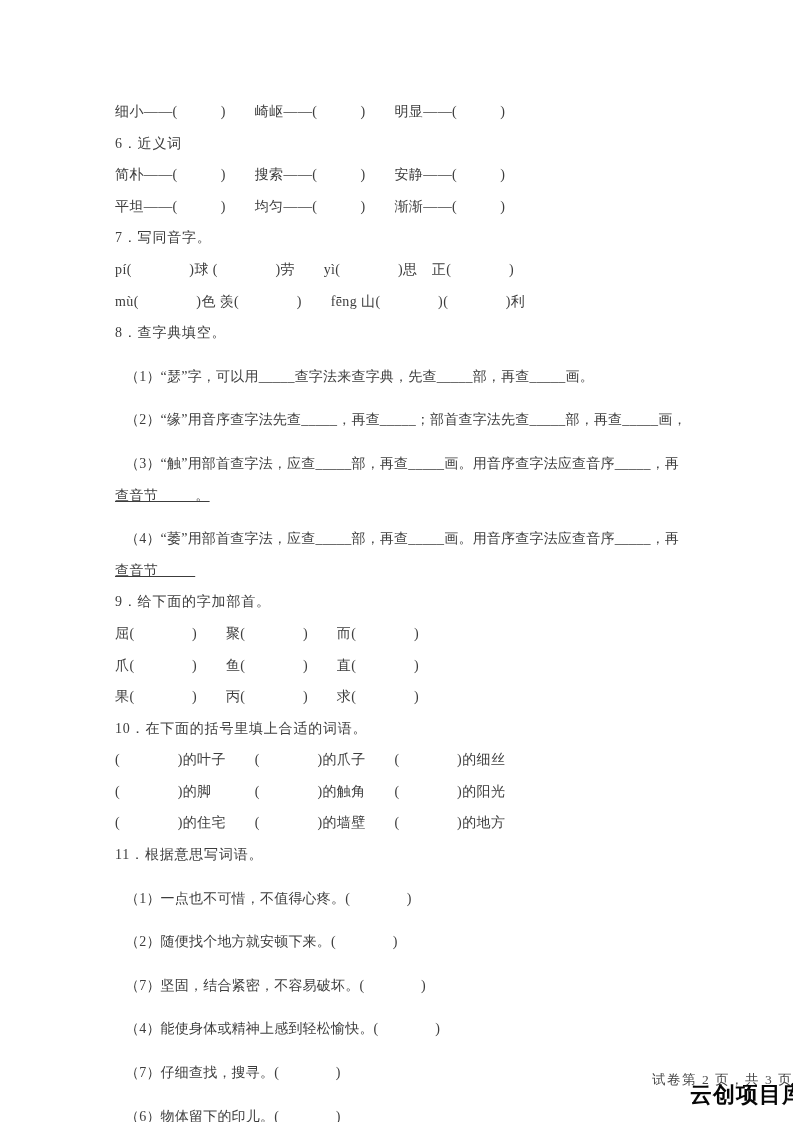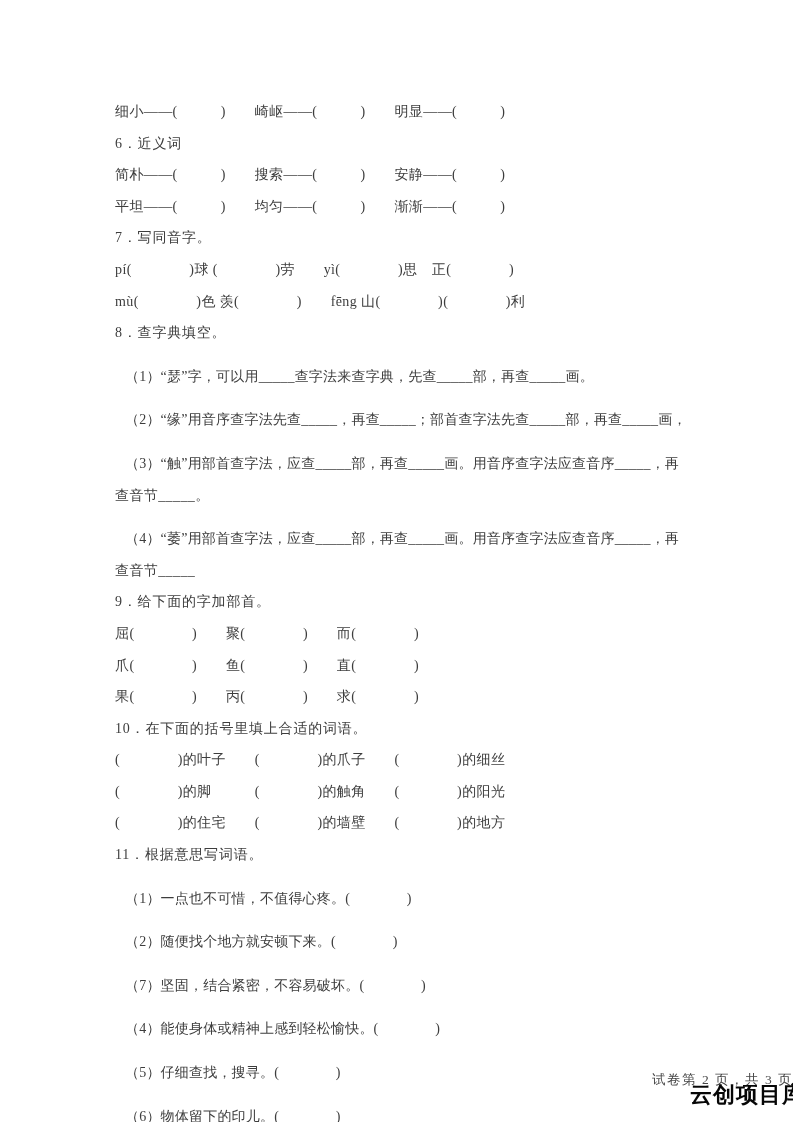--- a/index.html
+++ b/index.html
@@ -27,21 +27,21 @@
   }
   .line {
     font-size: 14px;
     height: 31.6px;
     line-height: 31.6px;
     white-space: nowrap;
     letter-spacing: 0.4px;
   }
   .line.head { letter-spacing: 0.8px; }
   .line.sub  { padding-left: 10px; letter-spacing: 0.2px; margin-top: 12px; }
-  .line.cont { padding-left: 0; }
+  .line.cont { padding-left: 0; text-decoration: underline; }
   .footer {
     position: absolute;
     top: 1071px;
     left: 0;
     width: 100%;
     text-align: right;
     font-size: 13.5px;
     letter-spacing: 1.5px;
     color: #474747;
   }
@@ -83,21 +83,21 @@
     <div class="line row">果(　　　　)　　丙(　　　　)　　求(　　　　)</div>
     <div class="line head">10．在下面的括号里填上合适的词语。</div>
     <div class="line row">(　　　　)的叶子　　(　　　　)的爪子　　(　　　　)的细丝</div>
     <div class="line row">(　　　　)的脚　　　(　　　　)的触角　　(　　　　)的阳光</div>
     <div class="line row">(　　　　)的住宅　　(　　　　)的墙壁　　(　　　　)的地方</div>
     <div class="line head">11．根据意思写词语。</div>
     <div class="line sub">（1）一点也不可惜，不值得心疼。(　　　　)</div>
     <div class="line sub">（2）随便找个地方就安顿下来。(　　　　)</div>
     <div class="line sub">（7）坚固，结合紧密，不容易破坏。(　　　　)</div>
     <div class="line sub">（4）能使身体或精神上感到轻松愉快。(　　　　)</div>
-    <div class="line sub">（5）仔细查找，搜寻。(　　　　)</div>
+    <div class="line sub">（7）仔细查找，搜寻。(　　　　)</div>
     <div class="line sub">（6）物体留下的印儿。(　　　　)</div>
   </div>
 
   <div class="footer">试卷第 2 页，共 3 页</div>
 
   <div class="watermark" style="color: rgb(6, 6, 6);">云创项目库</div>
 
 </div>
 
 </body></html>

